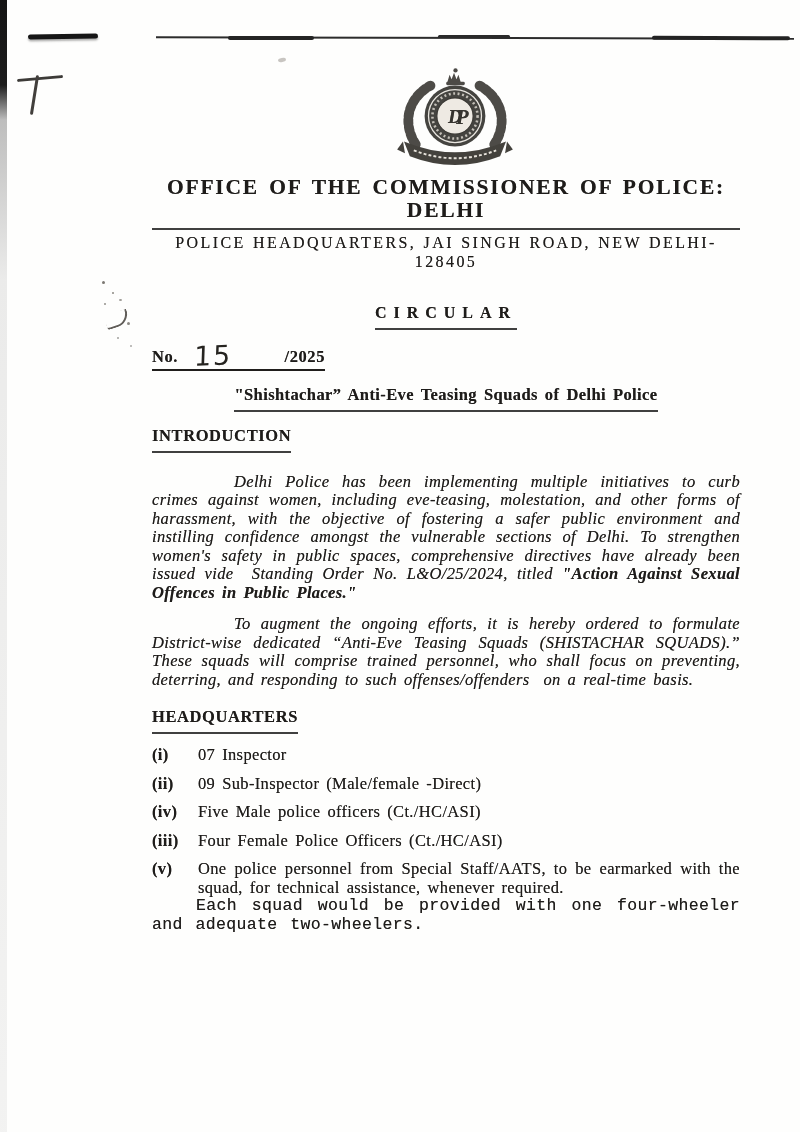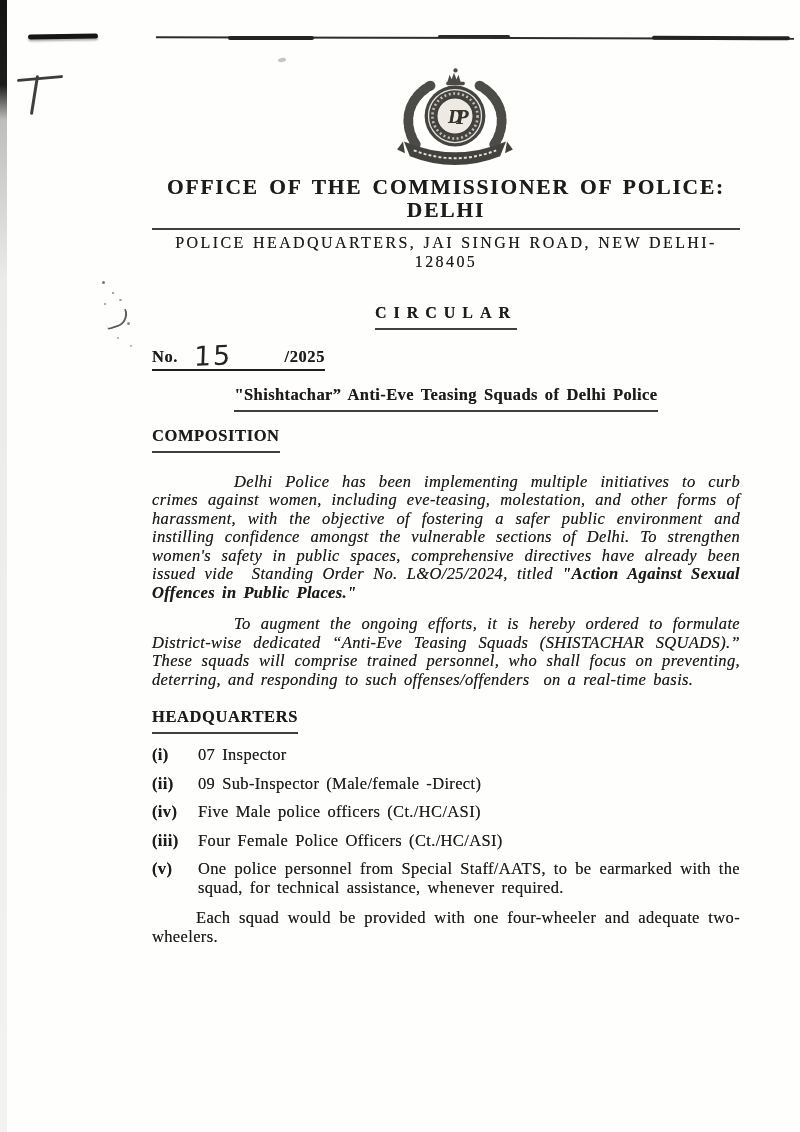--- a/index.html
+++ b/index.html
@@ -54,21 +54,21 @@
   .p1{margin-top:20px;}
   .p2{margin-top:13px;}
   .p3{margin-top:15px;}
   .p4{margin-top:17px;}
   .indent-lg{text-indent:82px;font-style:italic;}
   .indent-sm{text-indent:44px;}
   .olist{margin-top:12px;}
   .oitem{display:flex;margin-top:10px;}
   .oitem .marker{width:46px;flex:0 0 46px;font-weight:600;}
   .oitem .itext{flex:1;text-align:justify;white-space:pre-wrap;}
-  .note{margin-top:12px;}
+  .note{font-family:Liberation Mono, monospace;}
 </style>
 </head>
 <body>
 
 <div class="page">
 
   <div class="art left-edge"></div>
   <div class="art top-short"></div>
   <div class="art top-long"></div>
   <div class="art top-thick1"></div>
@@ -131,21 +131,21 @@
       <span class="no-underline">
         <span class="no-label">No.</span><span class="hand15">15</span><span class="no-gap"></span><span class="no-year">/2025</span>
       </span>
     </div>
 
     <div class="center subject">
       <span class="u">"Shishtachar” Anti-Eve Teasing Squads of Delhi Police</span>
     </div>
 
     <div class="sec-head head-intro">
-      <span class="u">COMPOSITION</span>
+      <span class="u">INTRODUCTION</span>
     </div>
 
     <p class="para indent-lg p1"><span>Delhi Police has been implementing multiple initiatives to curb crimes against women, including eve-teasing, molestation, and other forms of harassment, with the objective of fostering a safer public environment and instilling confidence amongst the vulnerable sections of Delhi. To strengthen women's safety in public spaces, comprehensive directives have already been issued vide  Standing Order No. L&amp;O/25/2024, titled </span><strong>"Action Against Sexual Offences in Public Places."</strong></p>
 
     <p class="para indent-lg p2">To augment the ongoing efforts, it is hereby ordered to formulate District-wise dedicated “Anti-Eve Teasing Squads (SHISTACHAR SQUADS).” These squads will comprise trained personnel, who shall focus on preventing, deterring, and responding to such offenses/offenders  on a real-time basis.</p>
 
 
     <div class="sec-head head-comp">
       <span class="u">HEADQUARTERS</span>
     </div>

